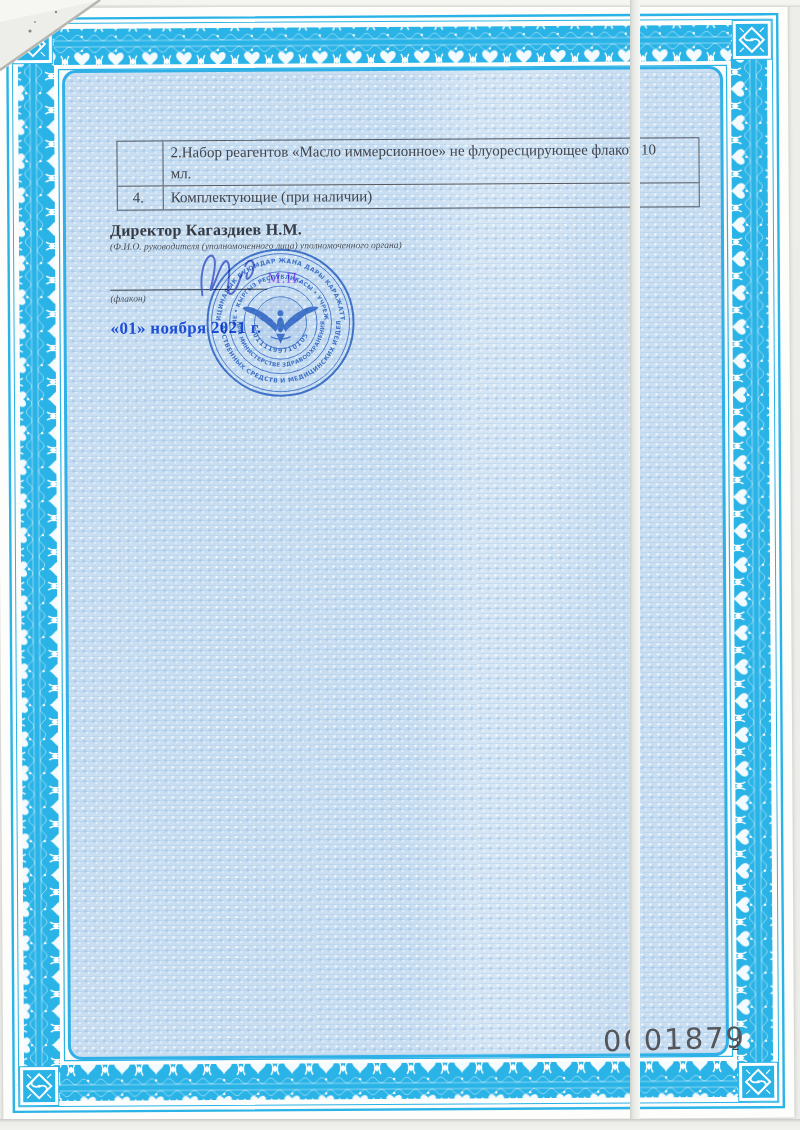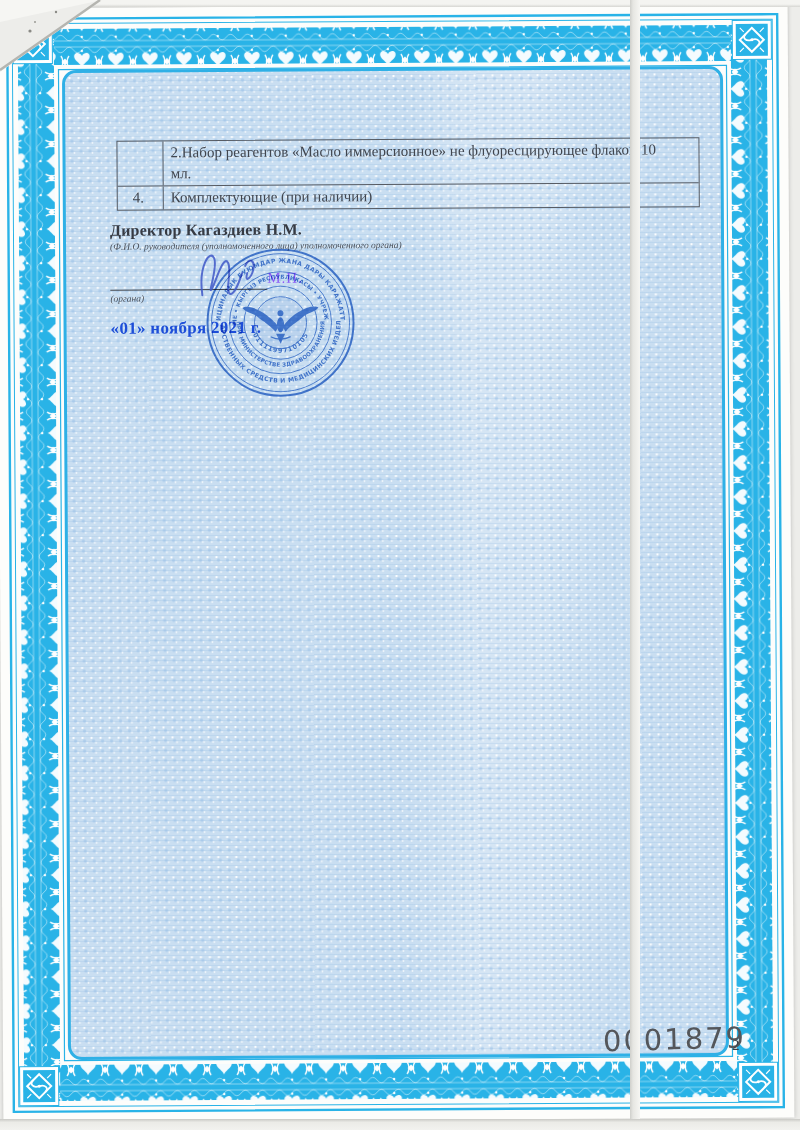--- a/index.html
+++ b/index.html
@@ -119,21 +119,21 @@
       </div>
       <div class="tr tr-short">
         <div class="td td-num">4.</div>
         <div class="td td-text">Комплектующие (при наличии)</div>
       </div>
     </div>
 
     <div class="director">Директор Кагаздиев Н.М.</div>
     <div class="director-caption">(Ф.И.О. руководителя (уполномоченного лица) уполномоченного органа)</div>
     <div class="sig-line"></div>
-    <div class="sig-caption">(органа)</div>
+    <div class="sig-caption">(флакон)</div>
     <div class="seal-mark">М.П.</div>
     <div class="date-line">«01» ноября 2021 г.</div>
 
     <svg class="signature-svg" width="70" height="64" viewBox="0 0 70 64">
       <path d="M8,52 C4,22 16,6 20,15 C24,25 12,55 18,45 C24,31 30,12 34,20 C38,28 30,50 36,51 C41,51 45,38 48,30 M51,23 C55,14 61,17 59,27 C57,35 50,41 53,30" fill="none" stroke="#4059c8" stroke-width="2" stroke-linecap="round"></path>
     </svg>
 
     <svg class="stamp-svg" width="160" height="160" viewBox="0 0 160 160">
       <g stroke="#3a74cf" fill="none">
         <circle cx="80" cy="80" r="73" stroke-width="2"></circle>

